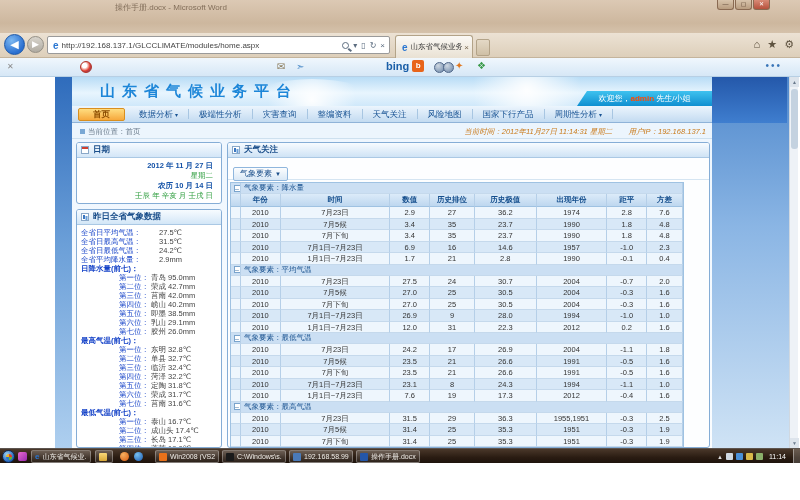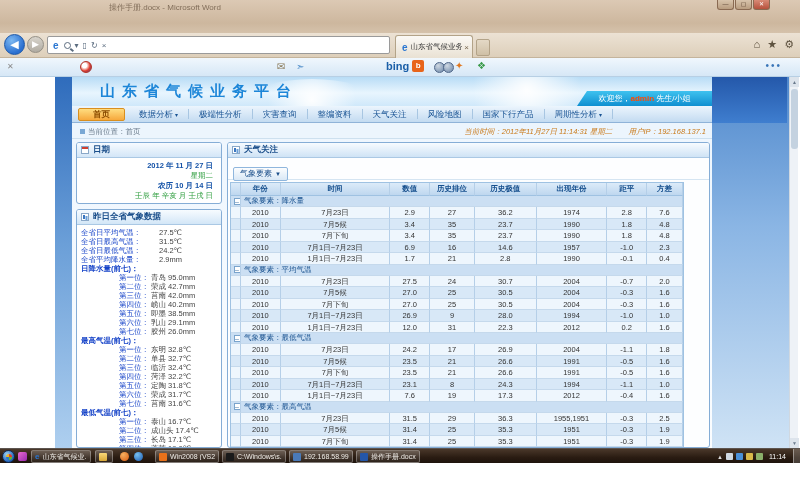--- a/index.html
+++ b/index.html
@@ -2,21 +2,21 @@
 <html><head>
 <meta charset="utf-8">
 <style>
   html,body{margin:0;padding:0;background:#fff;}
   *{box-sizing:border-box;}
   .screen{position:relative;width:800px;height:500px;background:#fff;overflow:hidden;
     font-family:"Liberation Sans","DejaVu Sans",sans-serif;-webkit-font-smoothing:antialiased;}
   
   .desktop-top{position:absolute;left:0;top:0;width:800px;height:33px;
     background:linear-gradient(180deg,#dcc9b4,#cdb79e 70%,#d5c2ab);}
-  .word-title{position:absolute;left:109px;top:2px;font-size:8px;color:rgba(70,50,32,.6);}
+  .word-title{position:absolute;left:115px;top:2px;font-size:8px;color:rgba(70,50,32,.6);}
   .win-controls{position:absolute;right:30px;top:0;display:flex;}
   .win-btn{width:17px;height:10px;margin-left:1px;border:1px solid #8a6a52;border-top:none;
     border-radius:0 0 3px 3px;background:linear-gradient(180deg,#d8c4ac,#b99d80);
     font-size:6px;line-height:8px;text-align:center;color:#4a3322;}
   .win-btn.close{background:linear-gradient(180deg,#d88a76,#b6513c);color:#fff;}
   
   .ie-nav{position:absolute;left:0;top:33px;width:800px;height:25px;
     background:linear-gradient(180deg,#ece2d4,#ddcfba);border-bottom:1px solid #c4b49c;}
   .nav-circle{position:absolute;border-radius:50%;text-align:center;color:#fff;}
   .btn-back{left:4px;top:1px;width:21px;height:21px;background:radial-gradient(circle at 35% 30%,#7db9f2,#2a6fd0 70%);
@@ -166,20 +166,21 @@
       <div class="win-btn">▢</div>
       <div class="win-btn close">✕</div>
     </div>
   </div>
 
   <div class="ie-nav">
     <div class="nav-circle btn-back">◀</div>
     <div class="nav-circle btn-fwd">▶</div>
     <div class="addr">
       <span class="fav-e">e</span>
+      <span class="url">http://192.168.137.1/GLCCLIMATE/modules/home.aspx</span>
       <span class="addr-icons">
         <span class="mag"></span>
         <span>▾</span>
         <span>▯</span>
         <span>↻</span>
         <span>×</span>
       </span>
     </div>
     <div class="tab">
       <span class="fav-e">e</span>
@@ -366,34 +367,34 @@
 
         <div class="panel main-panel">
           <div class="main-head">
             <span class="p-icon stat"></span>
             <span>天气关注</span>
           </div>
           <div class="toolbar">
             <span class="elem-btn"><span>气象要素</span><span class="arr">▼</span></span>
           </div>
           <div class="wtable" id="weather-table">
+              <div class="trow group">
+                <div class="tcell" style="width: 10px;"><div class="exp-box">–</div></div>
+                <div class="tcell" style="width: 444px;">气象要素：降水量</div>
+              </div>
               <div class="trow thead">
                 <div class="tcell" style="width: 10px;"></div>
                 <div class="tcell" style="width: 40px;">年份</div>
                 <div class="tcell" style="width: 110px;">时间</div>
                 <div class="tcell" style="width: 40px;">数值</div>
                 <div class="tcell" style="width: 45px;">历史排位</div>
                 <div class="tcell" style="width: 62px;">历史极值</div>
                 <div class="tcell" style="width: 71px;">出现年份</div>
                 <div class="tcell" style="width: 40px;">距平</div>
                 <div class="tcell" style="width: 36px;">方差</div>
-              </div>
-              <div class="trow group">
-                <div class="tcell" style="width: 10px;"><div class="exp-box">–</div></div>
-                <div class="tcell" style="width: 444px;">气象要素：降水量</div>
               </div>
               <div class="trow odd">
                 <div class="tcell" style="width: 10px;"></div>
                 <div class="tcell" style="width: 40px;">2010</div>
                 <div class="tcell" style="width: 110px;">7月23日</div>
                 <div class="tcell" style="width: 40px;">2.9</div>
                 <div class="tcell" style="width: 45px;">27</div>
                 <div class="tcell" style="width: 62px;">36.2</div>
                 <div class="tcell" style="width: 71px;">1974</div>
                 <div class="tcell" style="width: 40px;">2.8</div>

